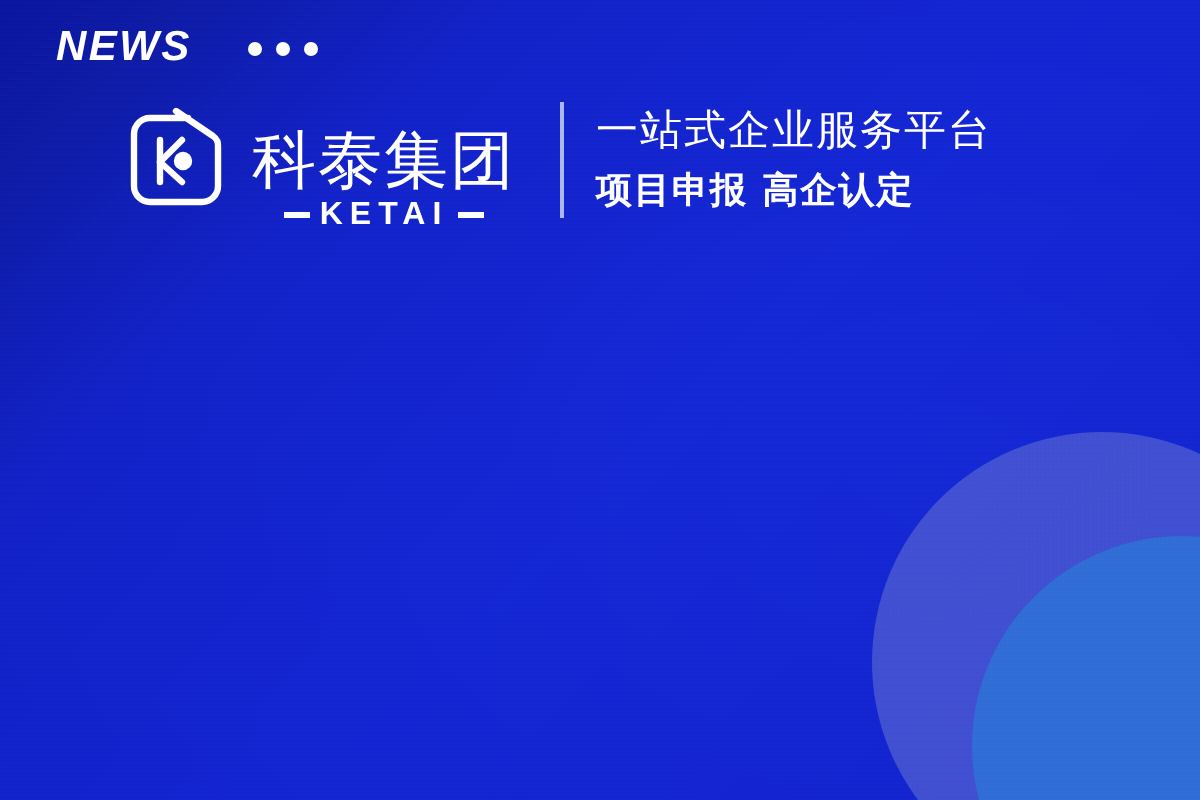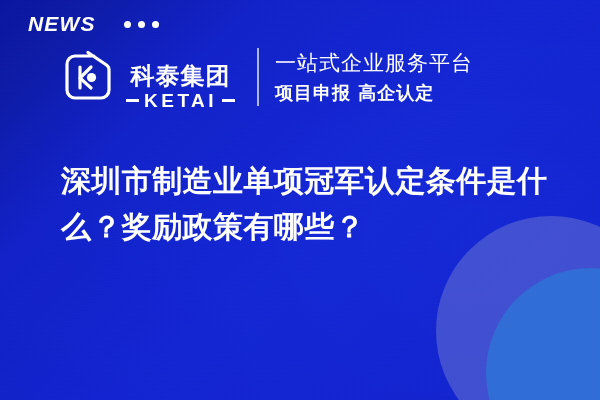--- a/index.html
+++ b/index.html
@@ -113,42 +113,42 @@
   .logo-mark svg { display: block; }
 
   .logo-word {
     margin-left: 8px;
     display: flex;
     flex-direction: column;
     align-items: center;
   }
   .logo-cn {
     color: #ffffff;
-    font-size: 24px;
-    font-weight: bold;
+    font-size: 32px;
+    font-weight: normal;
     letter-spacing: 1px;
     line-height: 1.05;
     font-family: "DejaVu Sans", "Liberation Sans", sans-serif;
     margin-top: 20px;
   }
   .logo-en-row {
     display: flex;
     align-items: center;
     gap: 5px;
     margin-top: 2px;
   }
   .logo-en-rule {
     display: block;
     width: 13px;
     height: 3px;
     background: #ffffff;
   }
   .logo-en {
     color: #ffffff;
-    font-size: 19px;
+    font-size: 16px;
     font-weight: bold;
     letter-spacing: 3.5px;
     line-height: 1;
     font-family: "Liberation Sans", sans-serif;
   }
 
   .brand-divider {
     width: 2px;
     height: 58px;
     background: #c9d0ee;
@@ -239,15 +239,14 @@
 
     <div class="brand-divider"></div>
 
     <div class="slogan">
       <span class="slogan-main">一站式企业服务平台</span>
       <span class="slogan-sub">项目申报 高企认定</span>
     </div>
 
   </div>
 
-  <div class="headline">深圳市制造业单项冠军认定条件是什么？奖励政策有哪些？</div>
 
 </div>
 
 </body></html>

